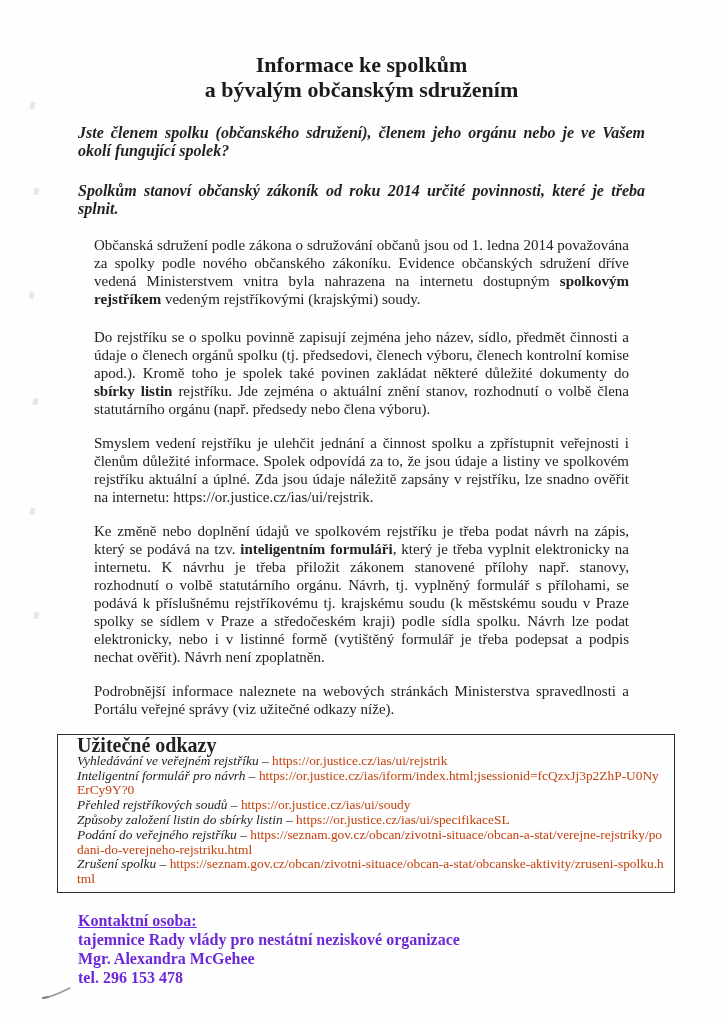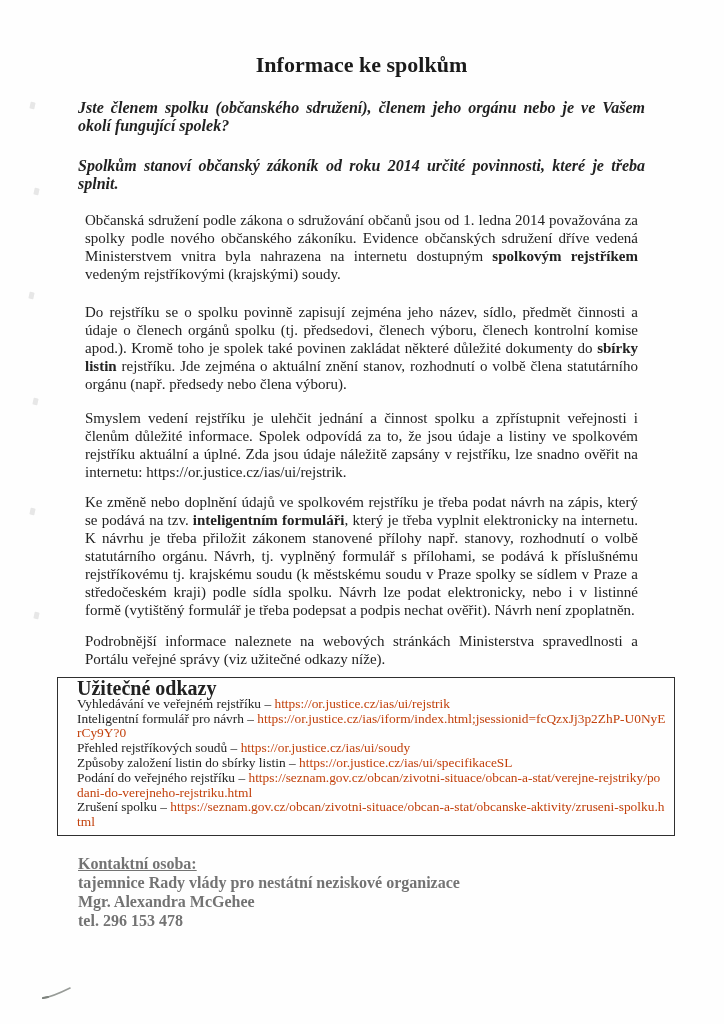--- a/index.html
+++ b/index.html
@@ -17,61 +17,62 @@
     font-size:22px;line-height:25px;font-weight:bold;
     text-align:center;color:#1b1b1b;margin:0;
   }
   .lead{
     font-weight:bold;font-style:italic;
     font-size:16px;line-height:18px;
     text-align:justify;margin:22px 0 0 0;
   }
   .body-par{
     font-size:15px;line-height:18px;
-    text-align:justify;margin:7px;
+    text-align:justify;margin:16px;
   }
   .body-par b{font-weight:bold;}
   .m-p3{margin-top:18px;}
   .m-p4{margin-top:20px;}
   .m-p5{margin-top:16px;}
   .m-p6{margin-top:12px;}
   .m-p7{margin-top:13px;}
   .links-box{
     box-sizing:border-box;
     width:618px;
     margin:9px 0 0 -21px;
     border:1.5px solid #2f2f2f;
     padding:3px 8px 5px 19px;
     font-size:13.4px;line-height:14.8px;
   }
   .links-title{font-weight:bold;font-size:20px;margin:0 0 1px 0;}
   .link-row{margin:0;}
-  .link-label{text-align:center;}
+  .link-label{font-style:italic;text-align:center;}
   .link-sep{font-style:italic;}
   .link-url{
     color:#c2410c;cursor:pointer;
     overflow-wrap:anywhere;word-break:break-all;
   }
-  .contact{margin-top:18px;font-weight:bold;font-size:16px;line-height:19px;color:#737373;}
+  .contact{margin-top:18px;font-weight:bold;font-size:16px;line-height:19px;color:#6d28d9;}
   .contact-heading{text-decoration:underline;}
   
   .edge-speck{
     position:absolute;width:5px;height:7px;background:#e7e7e7;
     border-radius:1px;transform:rotate(12deg);
   }
   .pen-mark{position:absolute;left:40px;top:984px;}
 </style>
 </head>
 <body>
 
 <div class="page">
   <div class="content">
 
     <h1 class="doc-title">
       <span>Informace ke spolkům</span><br>
+      <span>a bývalým občanským sdružením</span>
     </h1>
 
     <p class="lead">Jste členem spolku (občanského sdružení), členem jeho orgánu nebo je ve Vašem okolí fungující spolek?</p>
     <p class="lead">Spolkům stanoví občanský zákoník od roku 2014 určité povinnosti, které je třeba splnit.</p>
 
     <p class="body-par m-p3"><span>Občanská sdružení podle zákona o sdružování občanů jsou od 1. ledna 2014 považována za spolky podle nového občanského zákoníku. Evidence občanských sdružení dříve vedená Ministerstvem vnitra byla nahrazena na internetu dostupným </span><b>spolkovým rejstříkem</b><span> vedeným rejstříkovými (krajskými) soudy.</span></p>
     <p class="body-par m-p4"><span>Do rejstříku se o spolku povinně zapisují zejména jeho název, sídlo, předmět činnosti a údaje o členech orgánů spolku (tj. předsedovi, členech výboru, členech kontrolní komise apod.). Kromě toho je spolek také povinen zakládat některé důležité dokumenty do </span><b>sbírky listin</b><span> rejstříku. Jde zejména o aktuální znění stanov, rozhodnutí o volbě člena statutárního orgánu (např. předsedy nebo člena výboru).</span></p>
     <p class="body-par m-p5"><span>Smyslem vedení rejstříku je ulehčit jednání a činnost spolku a zpřístupnit veřejnosti i členům důležité informace. Spolek odpovídá za to, že jsou údaje a listiny ve spolkovém rejstříku aktuální a úplné. Zda jsou údaje náležitě zapsány v rejstříku, lze snadno ověřit na internetu: https://or.justice.cz/ias/ui/rejstrik.</span></p>
     <p class="body-par m-p6"><span>Ke změně nebo doplnění údajů ve spolkovém rejstříku je třeba podat návrh na zápis, který se podává na tzv. </span><b>inteligentním formuláři</b><span>, který je třeba vyplnit elektronicky na internetu. K návrhu je třeba přiložit zákonem stanovené přílohy např. stanovy, rozhodnutí o volbě statutárního orgánu. Návrh, tj. vyplněný formulář s přílohami, se podává k příslušnému rejstříkovému tj. krajskému soudu (k městskému soudu v Praze spolky se sídlem v Praze a středočeském kraji) podle sídla spolku. Návrh lze podat elektronicky, nebo i v listinné formě (vytištěný formulář je třeba podepsat a podpis nechat ověřit). Návrh není zpoplatněn.</span></p>
     <p class="body-par m-p7"><span>Podrobnější informace naleznete na webových stránkách Ministerstva spravedlnosti a Portálu veřejné správy (viz užitečné odkazy níže).</span></p>

